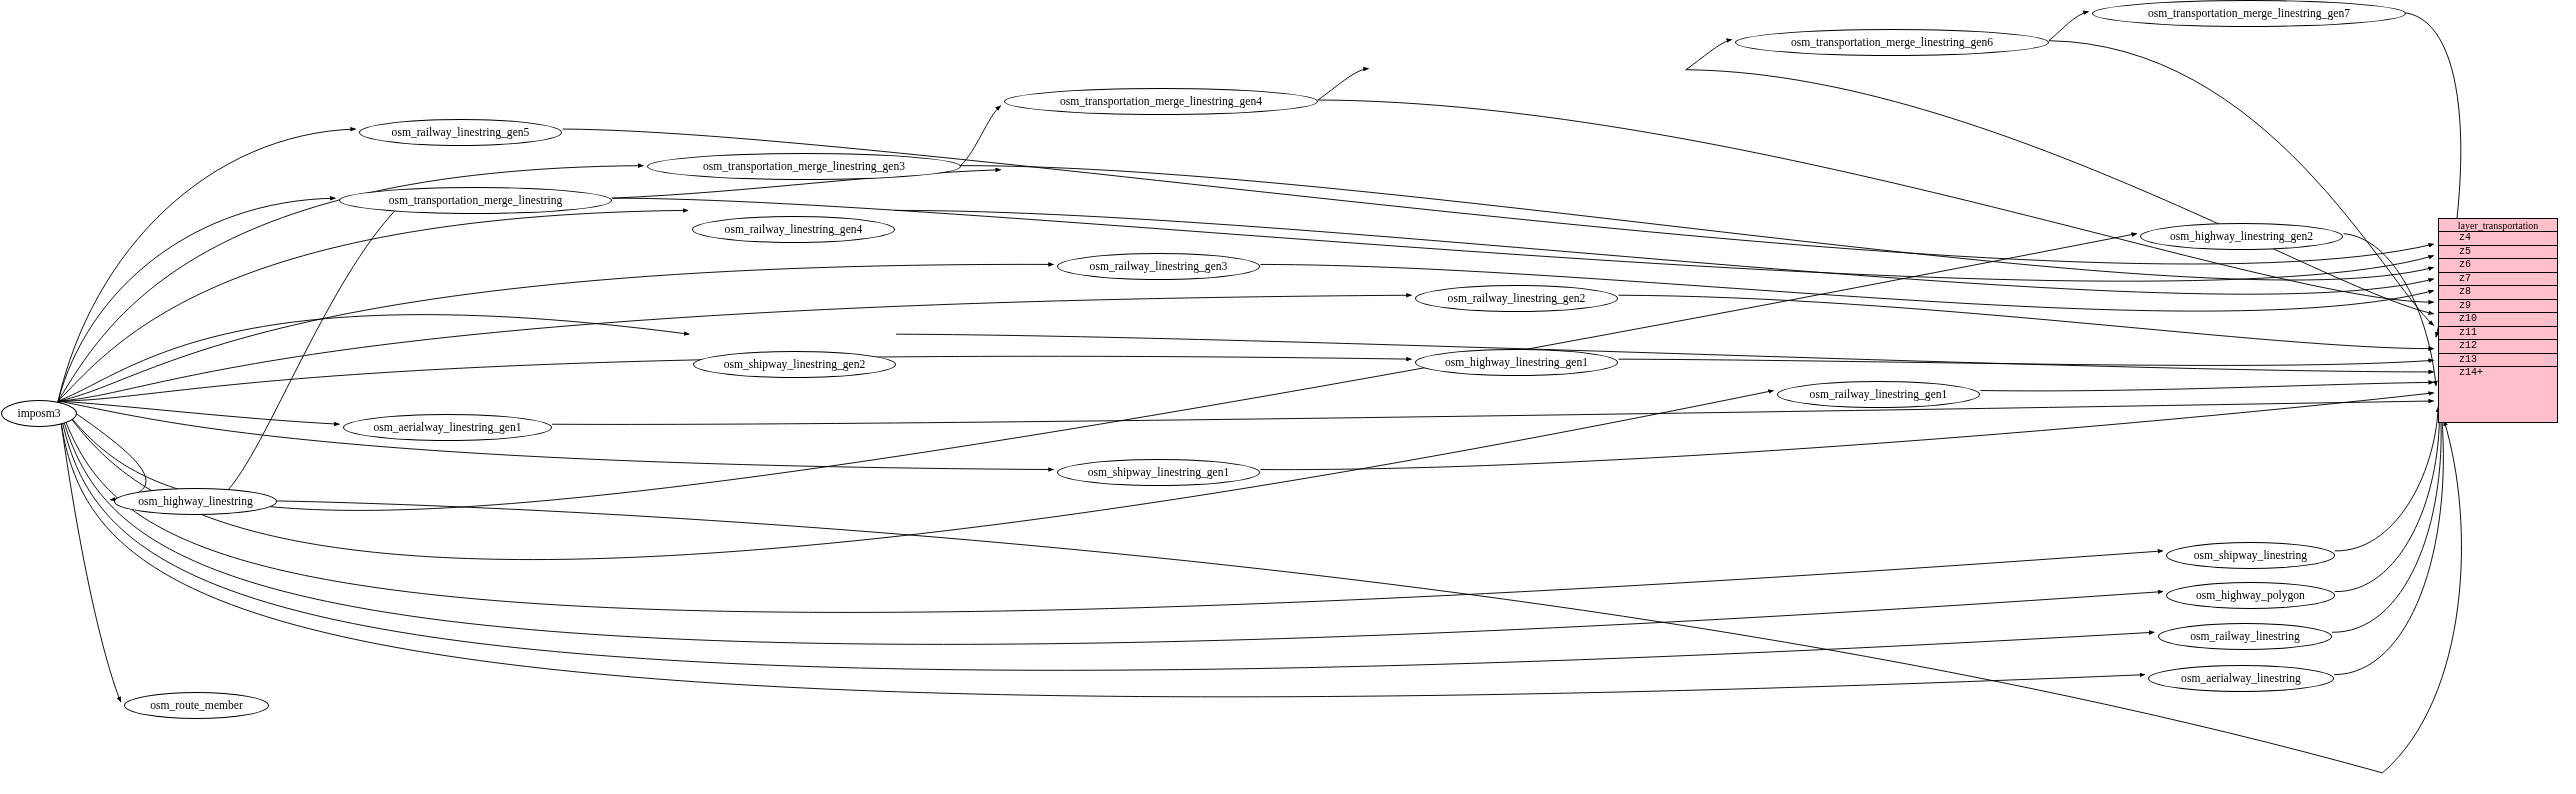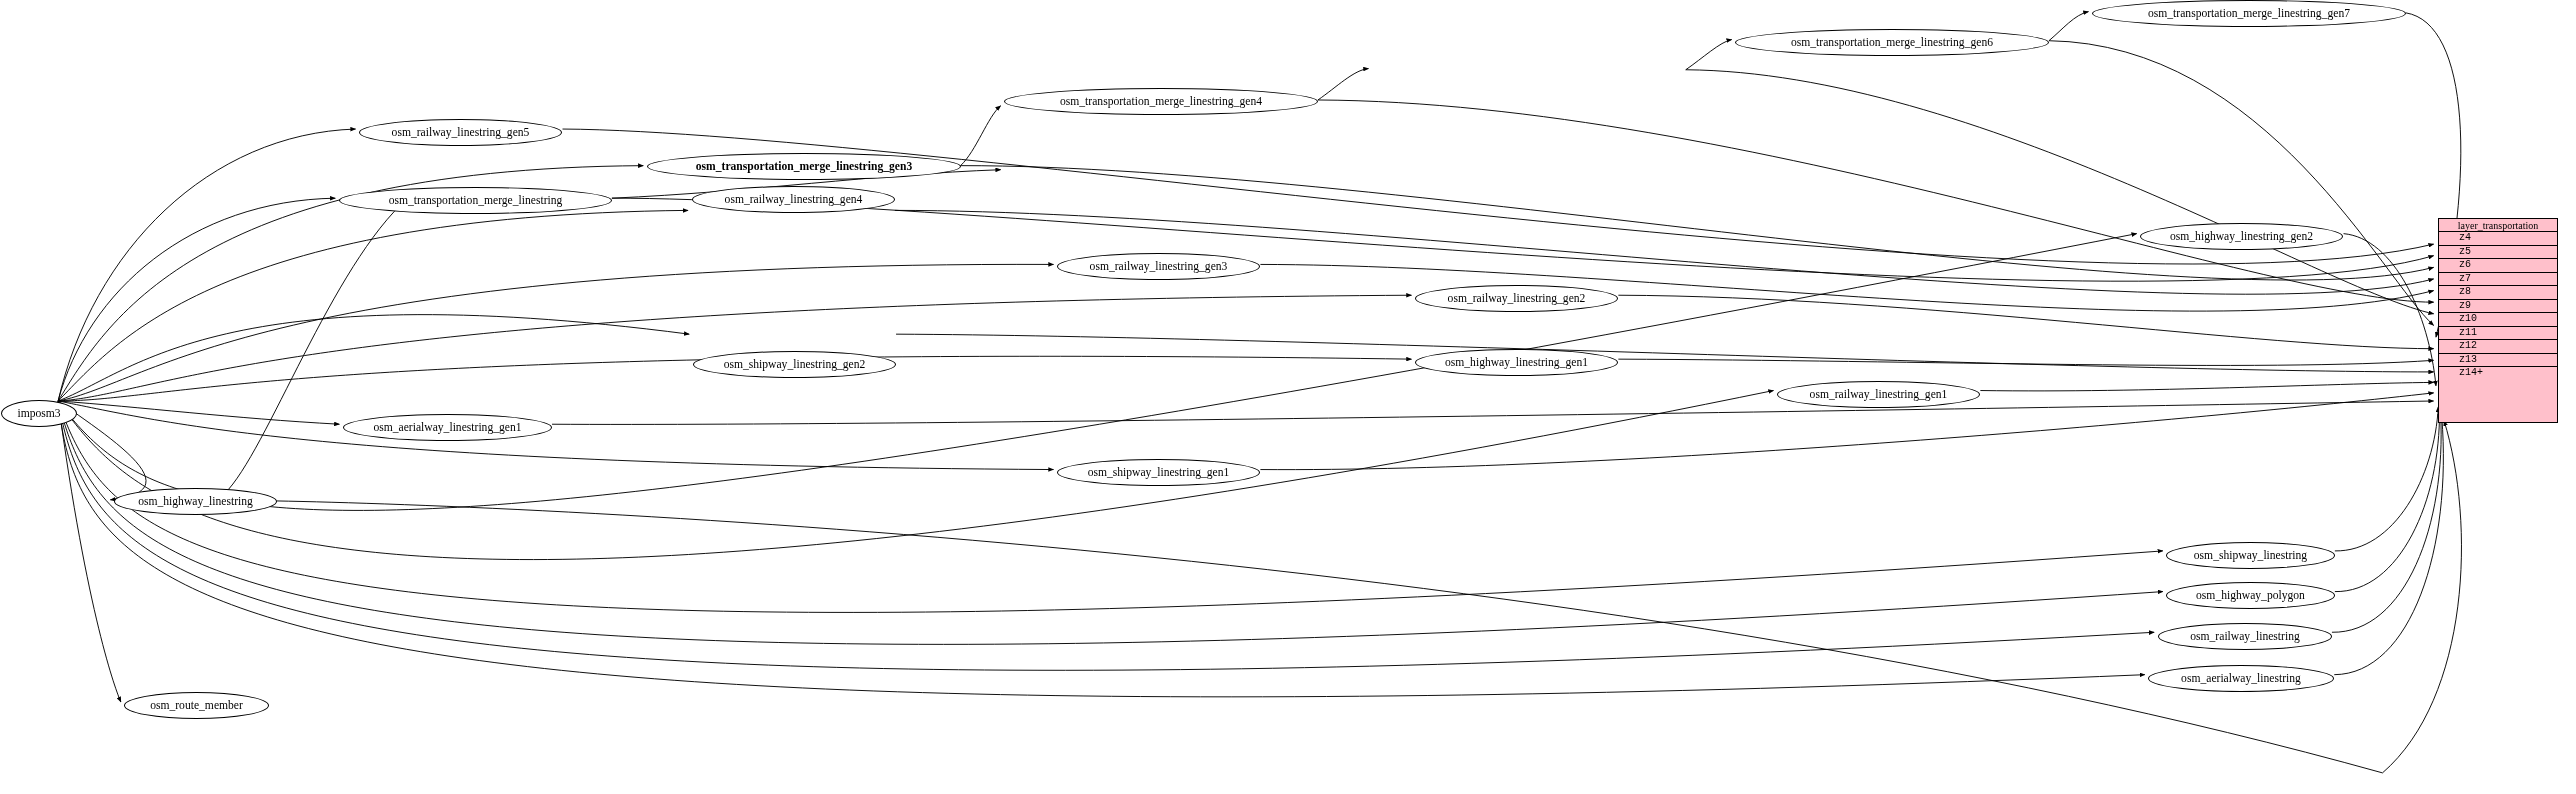--- a/index.html
+++ b/index.html
@@ -154,25 +154,25 @@
   </div>
 
   <div class="node" style="left:359px; top:119px; width:203px; height:27px;">
     <span>osm_railway_linestring_gen5</span>
   </div>
 
   <div class="node" style="left:693px; top:323px; width:203px; height:27px;margin-top:28px;">
     <span>osm_shipway_linestring_gen2</span>
   </div>
 
-  <div class="node" style="left:692px; top:186px; width:203px; height:27px;">
+  <div class="node" style="left:692px; top:216px; width:203px; height:27px;">
     <span>osm_railway_linestring_gen4</span>
   </div>
 
-  <div class="node" style="left:647px; top:153px; width:314px; height:27px;font-weight:bold;">
+  <div class="node" style="left:647px; top:153px; width:314px; height:27px;">
     <span>osm_transportation_merge_linestring_gen3</span>
   </div>
 
   <div class="node" style="left:1057px; top:253px; width:203px; height:27px;">
     <span>osm_railway_linestring_gen3</span>
   </div>
 
   <div class="node" style="left:1057px; top:459px; width:203px; height:27px;">
     <span>osm_shipway_linestring_gen1</span>
   </div>

